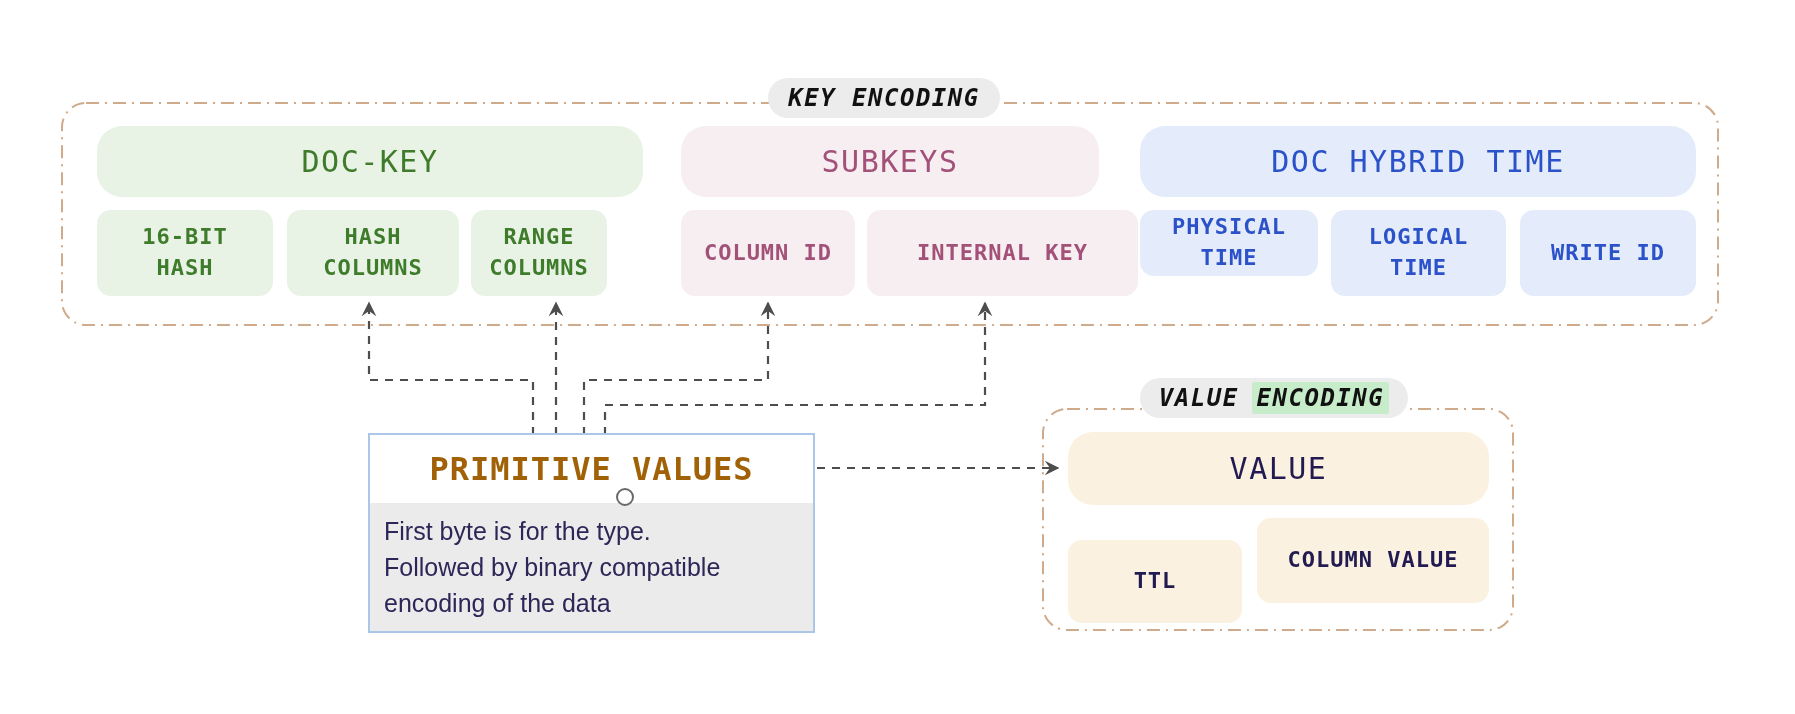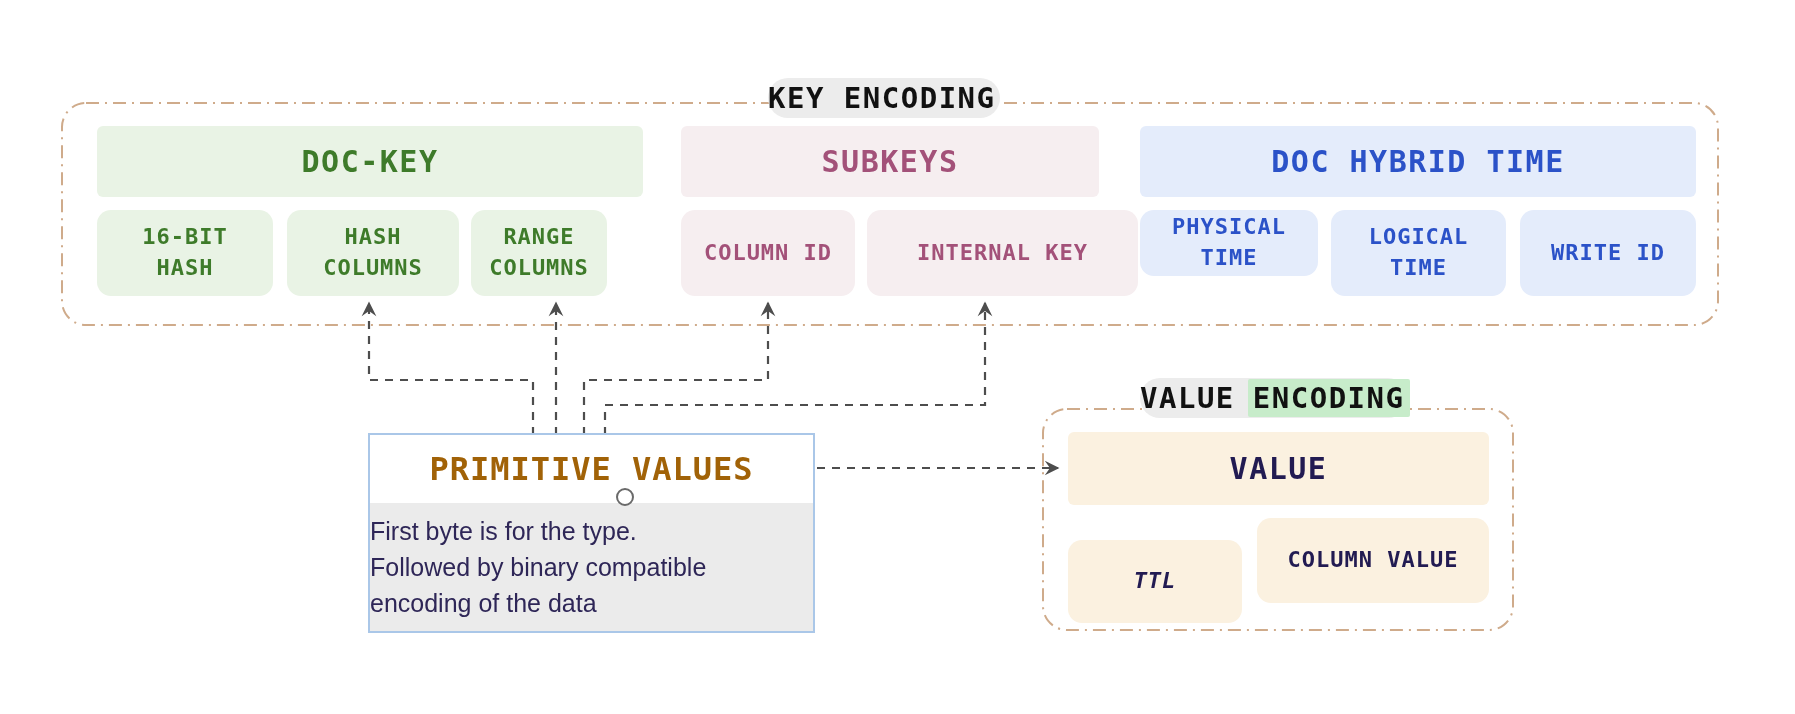--- a/index.html
+++ b/index.html
@@ -5,51 +5,51 @@
   html,body { margin:0; padding:0; background:#ffffff; }
   .canvas {
     position:relative; width:1795px; height:714px; background:#ffffff;
     font-family:"DejaVu Sans Mono", monospace; overflow:hidden;
   }
   .overlay { position:absolute; left:0; top:0; z-index:1; }
   .abs { position:absolute; box-sizing:border-box; z-index:2; }
 
   .hdr {
     display:flex; align-items:center; justify-content:center;
-    border-radius:6px; font-weight:bold; font-size:30px; letter-spacing:1.5px;
+    border-radius:25px; font-weight:normal; font-size:30px; letter-spacing:1.5px;
   }
   .sub {
     display:flex; align-items:center; justify-content:center;
     border-radius:14px; font-weight:bold; font-size:22px; letter-spacing:1px;
     white-space:pre-line; text-align:center; line-height:1.4;
   }
   .green { background:#e9f3e5; color:#3e7b2a; }
   .rose  { background:#f6eef0; color:#a35179; }
   .blue  { background:#e4ecfb; color:#2b52c8; }
   .cream { background:#fbf1e0; color:#221b52; }
 
   .pill {
-    position:absolute; z-index:3; display:flex; align-items:center; 
-    background:#ececec; border-radius:21px; font-weight:bold; font-size:29px;
-    letter-spacing:1.5px; color:#111111; white-space:pre;
+    position:absolute; z-index:3; display:flex; align-items:center; justify-content:center;
+    background:#ececec; border-radius:21px; font-weight:bold; font-size:24px;
+    letter-spacing:1.5px; color:#111111; white-space:pre;font-style:italic;
   }
   .hl { background:#c7ecca; padding:2px 5px; margin-left:13px; border-radius:2px; }
 
   .prim {
     position:absolute; left:368px; top:433px; width:447px; height:200px; z-index:2;
     background:#ffffff; border:2px solid #aac7e8; box-sizing:border-box;
   }
   .prim-title {
     height:68px; display:flex; align-items:center; justify-content:center;
     font-size:32px; font-weight:bold; color:#a16207; letter-spacing:1px;
   }
   .prim-desc {
     position:absolute; left:0; right:0; top:68px; bottom:0; background:#ebebeb;
     font-family:"Liberation Sans", sans-serif; font-size:25px; line-height:36px;
-    color:#2e2657; white-space:pre-line; padding:10px 0; box-sizing:border-box;
+    color:#2e2657; white-space:pre-line; padding:10px 14px; box-sizing:border-box;
   }
   .node-circle {
     position:absolute; left:616px; top:488px; width:18px; height:18px; z-index:4;
     border-radius:50%; background:#ffffff; border:2.5px solid #6a6a6a; box-sizing:border-box;
   }
 </style>
 </head>
 <body>
 
 <div class="canvas">
@@ -105,16 +105,16 @@
 Followed by binary compatible
 encoding of the data</div>
   </div>
   <div class="node-circle"></div>
 
   <div class="pill" style="left:1140px; top:378px; width:268px; height:40px;">
     <span>VALUE</span><span class="hl">ENCODING</span>
   </div>
 
   <div class="abs hdr cream" style="left:1068px; top:432px; width:421px; height:73px; font-size:30px;">VALUE</div>
-  <div class="abs sub cream" style="left:1068px; top:540px; width:174px; height:83px;font-style:italic;">TTL</div>
+  <div class="abs sub cream" style="left:1068px; top:540px; width:174px; height:83px;">TTL</div>
   <div class="abs sub cream" style="left:1257px; top:518px; width:232px; height:85px;">COLUMN VALUE</div>
 
 </div>
 
 </body></html>

